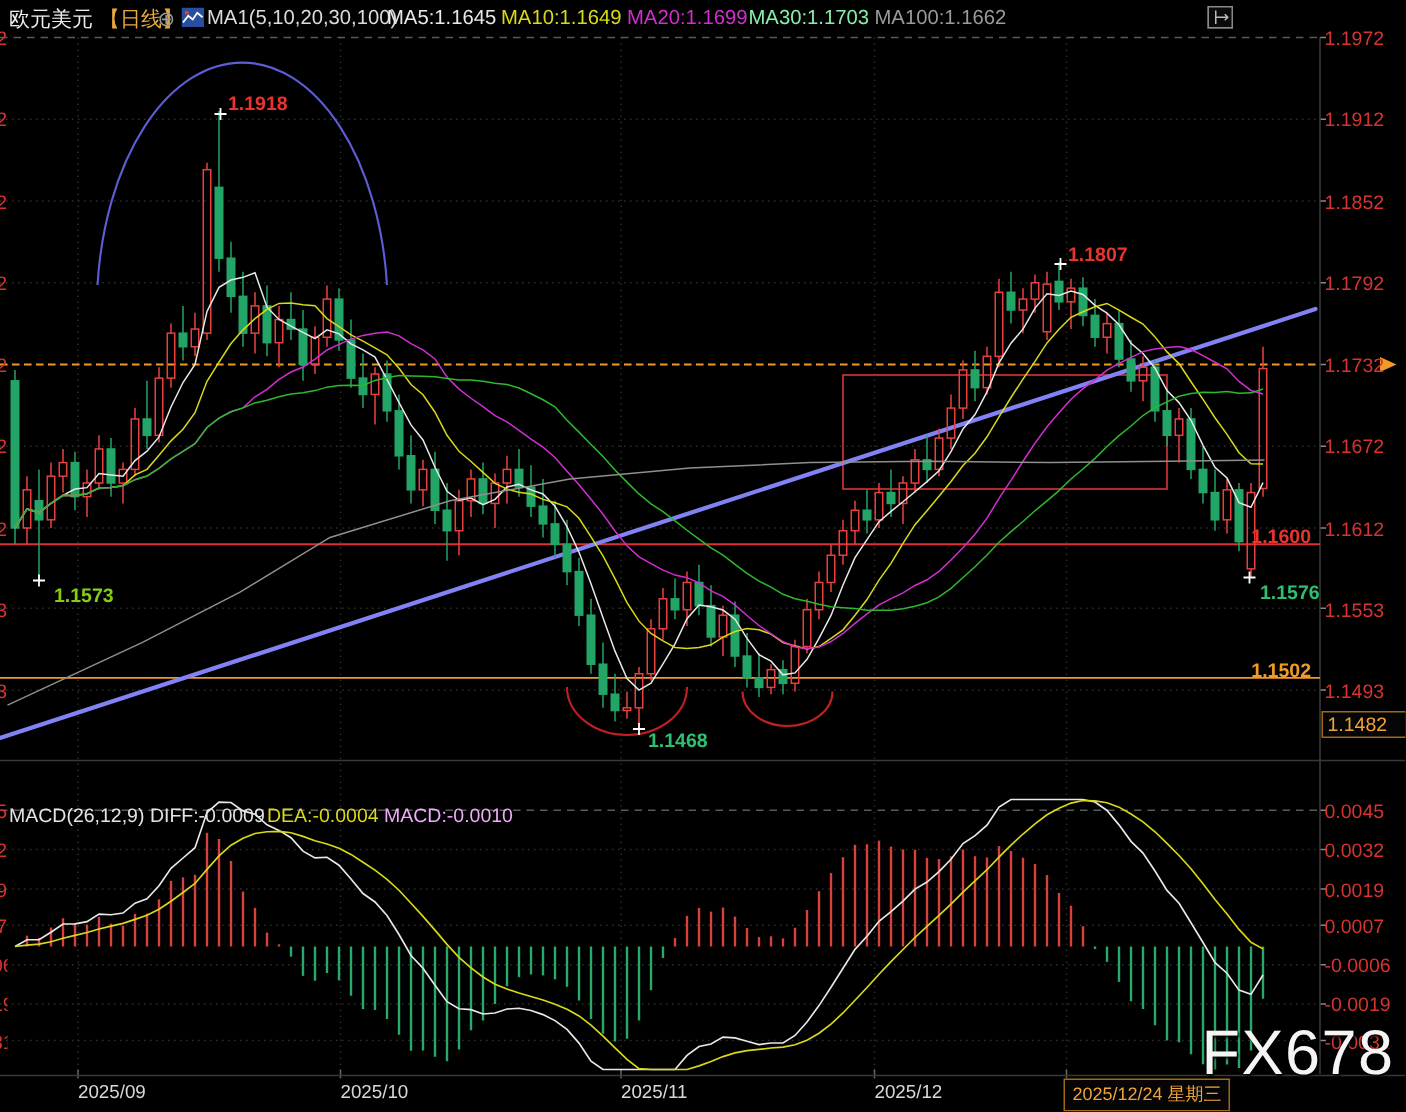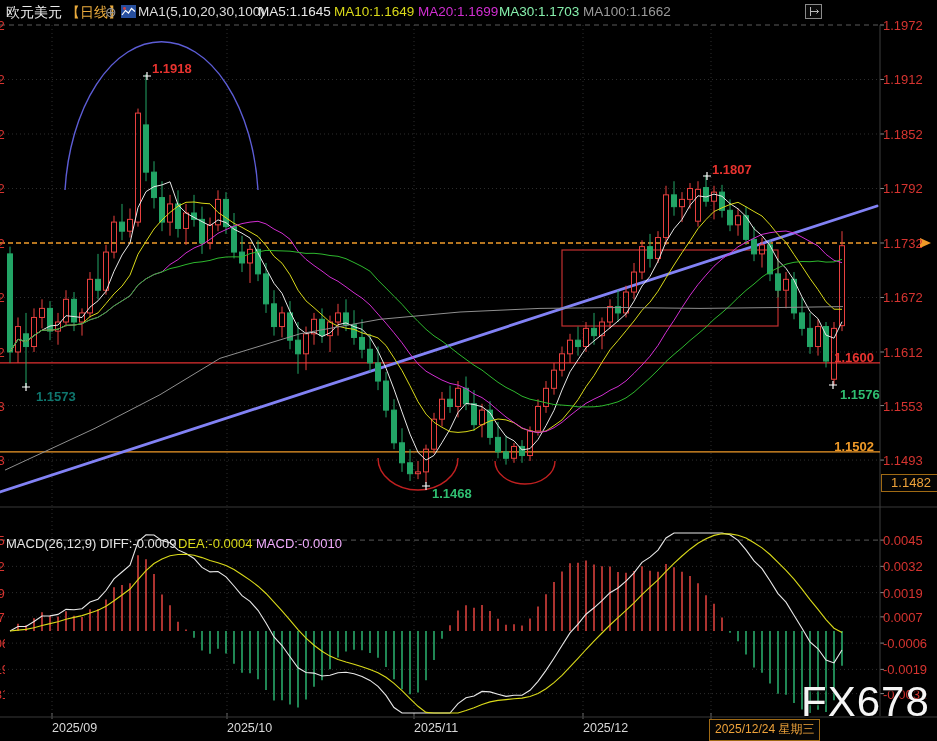--- a/index.html
+++ b/index.html
@@ -26,21 +26,21 @@
   .ax-sliver{position:absolute;left:0;width:5px;height:15px;overflow:hidden;z-index:2;}
   .ax-sliver span{display:block;width:40px;margin-left:-35px;color:#d63430;font-size:13px;}
   .x-label{position:absolute;top:721px;color:#d8d8d8;font-size:12.5px;z-index:2;white-space:nowrap;}
   .price-label{position:absolute;z-index:3;font-size:13px;font-weight:bold;white-space:nowrap;}
   #macd-header{position:absolute;left:0;top:536px;width:894px;height:17px;z-index:4;font-size:13px;}
   #macd-header span{position:absolute;top:0;white-space:nowrap;}
   .m-p1{left:6px;color:#e4e4e4;}
   .m-p2{left:178px;color:#d9d919;}
   .m-p3{left:256px;color:#f0abfc;}
   .o-box{position:absolute;border:1px solid #a06a14;color:#efa33a;background:#050505;z-index:3;white-space:nowrap;}
-  #price-box{left:881px;top:474px;width:52px;height:16px;font-size:13px;padding:0 0 0 3px;line-height:16px;text-align:center;}
+  #price-box{left:881px;top:474px;width:52px;height:16px;font-size:13px;padding:0 0 0 3px;line-height:16px;}
   #date-box{left:709px;top:719px;height:16px;font-size:12px;padding:2px 5px;line-height:15px;}
   #watermark{position:absolute;left:801px;top:678px;z-index:5;color:#f5f5f5;font-size:42px;letter-spacing:1px;
              text-shadow:1px 1px 2px #000;}
 </style>
 </head>
 <body>
 
 <svg id="chart-svg" width="937" height="741" viewBox="0 0 937 741">
     <line x1="52" y1="25" x2="52" y2="716" stroke="#2c2c2c" stroke-dasharray="1,3"></line>
     <line x1="52" y1="713" x2="52" y2="719" stroke="#666" stroke-width="1"></line>
@@ -592,18 +592,18 @@
     <div class="ax-label" style="top:686.62px;">-0.0031</div>
     <div class="ax-sliver" style="top:686.62px;">
       <span>-0.0031</span>
     </div>
     <div class="x-label" style="left:52px;">2025/09</div>
     <div class="x-label" style="left:227px;">2025/10</div>
     <div class="x-label" style="left:414px;text-align:center;">2025/11</div>
     <div class="x-label" style="left:583px;">2025/12</div>
     <div class="price-label" style="left:152px;top:61px;color:#e8332f;">1.1918</div>
     <div class="price-label" style="left:712px;top:162px;color:#e8332f;">1.1807</div>
-    <div class="price-label" style="left:36px;top:389px;color:#0f766e;">1.1573</div>
+    <div class="price-label" style="left:36px;top:389px;color:#84cc16;">1.1573</div>
     <div class="price-label" style="left:432px;top:486px;color:#2fbf71;text-align:right;">1.1468</div>
     <div class="price-label" style="left:840px;top:387px;color:#2fbf71;">1.1576</div>
     <div class="price-label" style="right:63px;top:350px;color:#e8332f;">1.1600</div>
     <div class="price-label" style="right:63px;top:439px;color:#f09a28;">1.1502</div>
   </div>
 
 </body></html>

